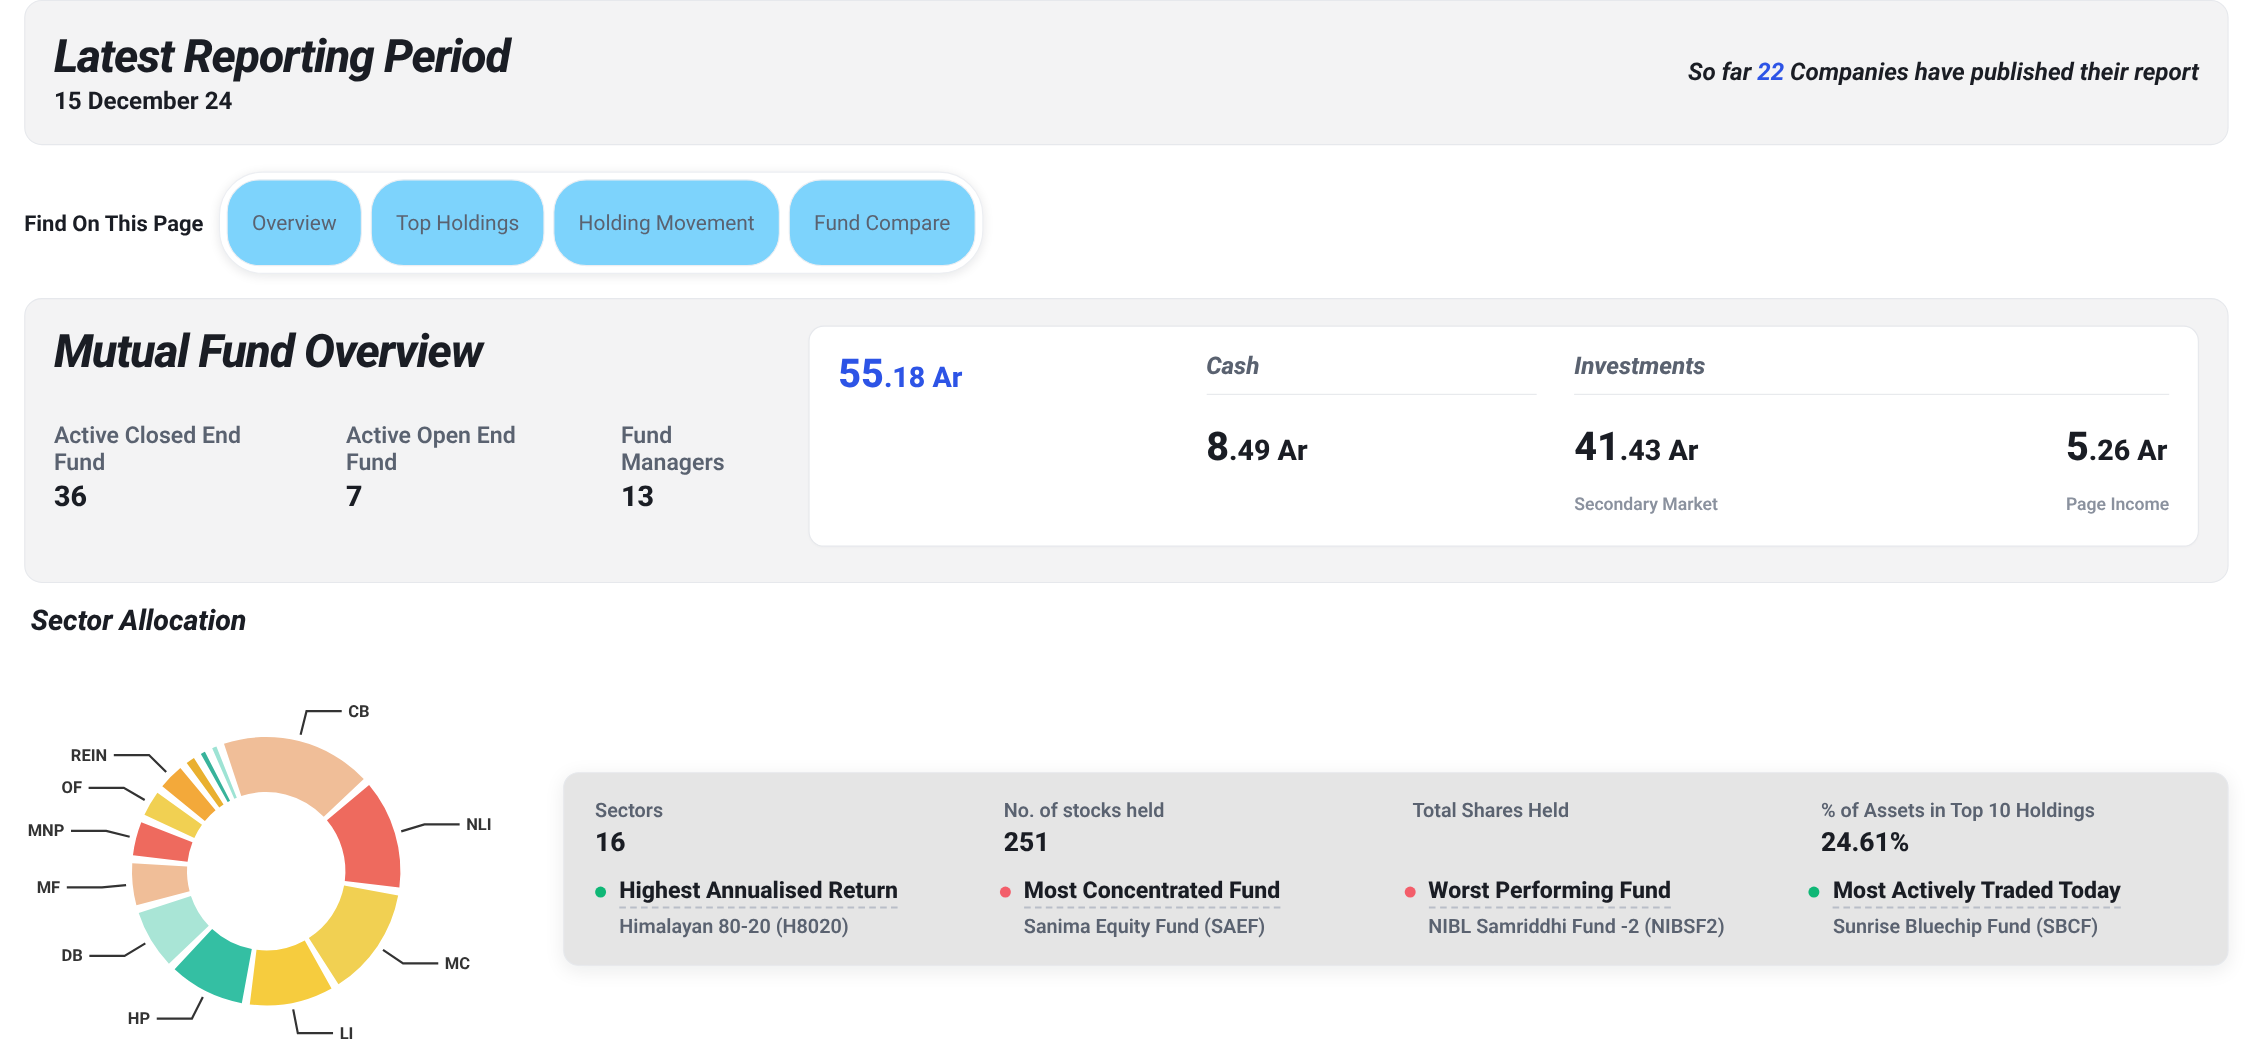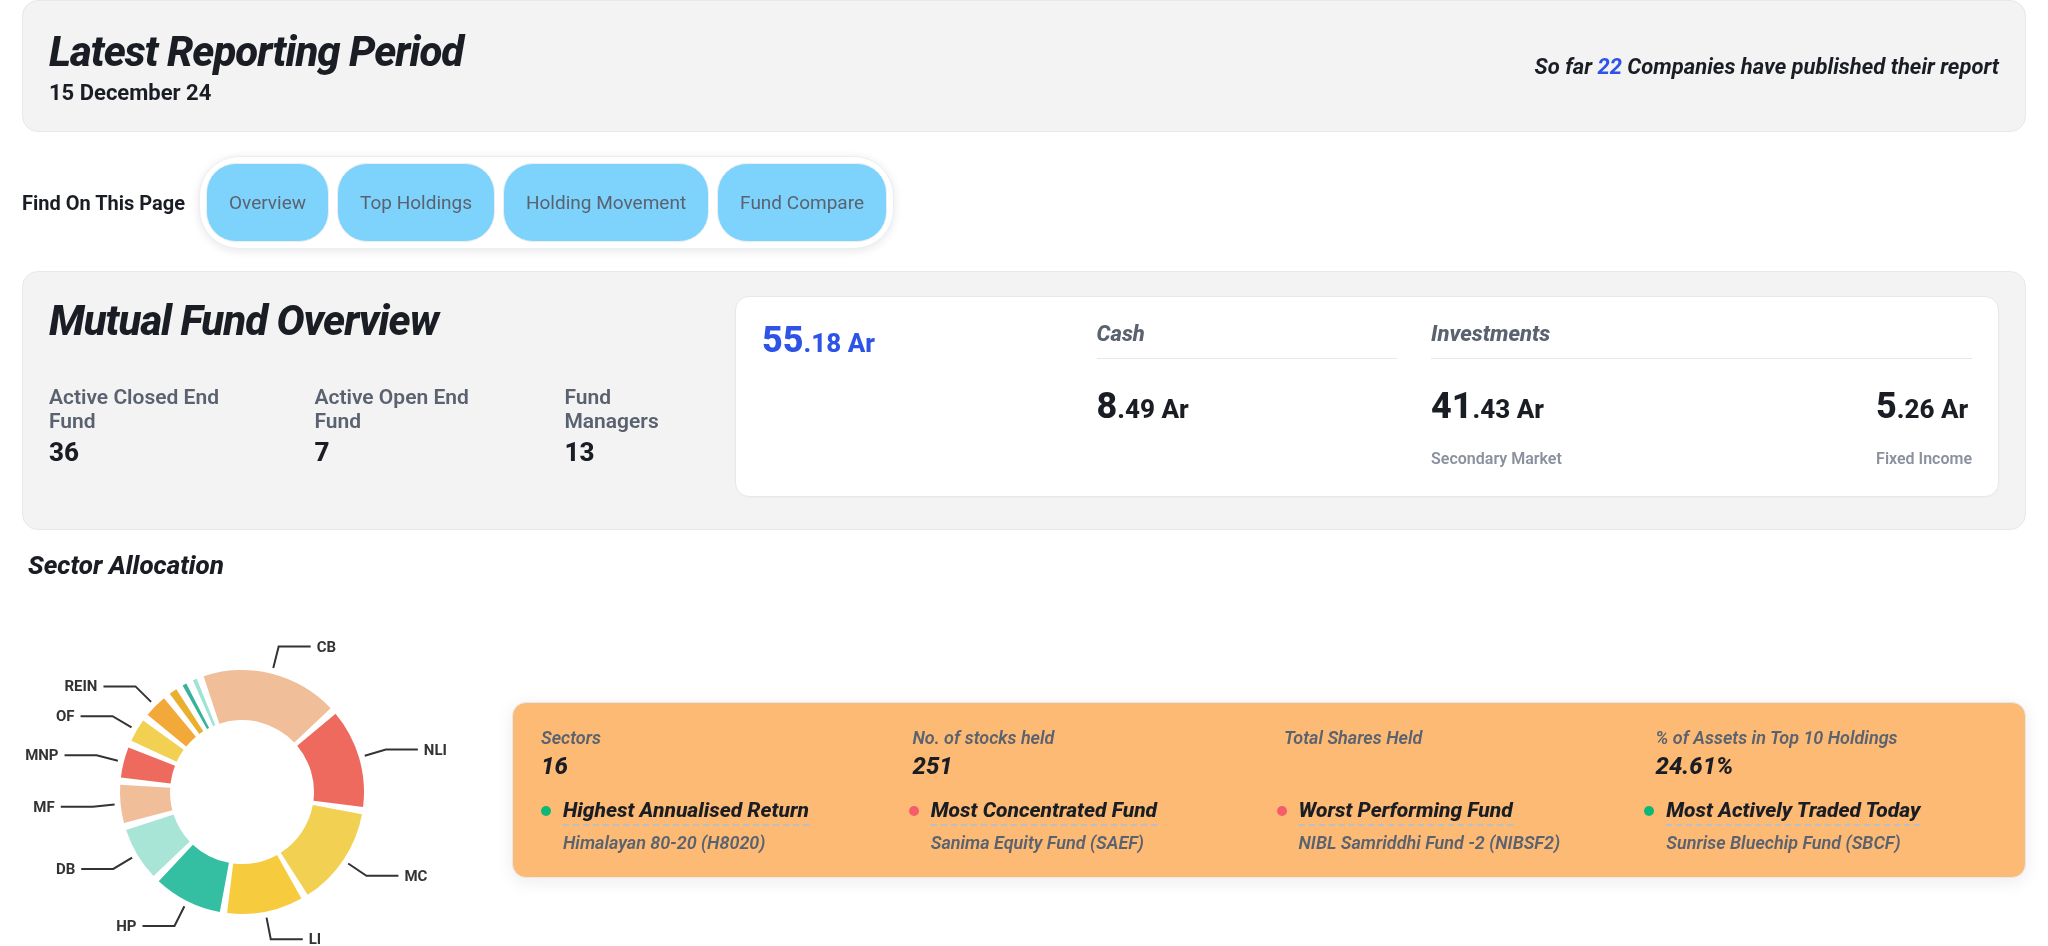--- a/index.html
+++ b/index.html
@@ -101,22 +101,22 @@
   .sector{padding:6px 22px 0 22px;}
   .sector h3{
     font-size:26px;font-weight:800;font-style:italic;margin:0 0 22px 6px;
   }
   .sector-flex{display:flex;gap:60px;align-items:flex-start;}
   .donut-wrap{width:430px;flex:0 0 430px;position:relative;}
   .donut-wrap svg{width:100%;height:auto;display:block;}
 
   .sector-cards{flex:1;margin-top:100px;}
   .scard{
-    background:#fdba74;border:1px solid var(--card-border);border-radius:14px;
-    padding:24px 28px;box-shadow:var(--shadow);font-style:italic;
+    background:#e5e5e5;border:1px solid var(--card-border);border-radius:14px;
+    padding:24px 28px;box-shadow:var(--shadow);
   }
   .scard-row{display:flex;gap:30px;margin-bottom:18px;}
   .scol{flex:1;}
   .scol .slab{font-size:18px;color:var(--muted);font-weight:600;margin-bottom:4px;}
   .scol .sval{font-size:24px;font-weight:800;}
 
   .highlights{display:flex;gap:15px;margin-top:14px;}
   .hl{flex:1;display:flex;gap:12px;align-items:flex-start;}
   .dot{width:10px;height:10px;border-radius:50%;margin-top:8px;flex:0 0 10px;}
   .dot.green{background:var(--green);}
@@ -190,21 +190,21 @@
       </div>
       <div class="metric metric-double">
         <div class="mhead">Investments</div>
         <div class="inv-wrap">
           <div>
             <div class="big"><span>41</span><span class="suffix">.43 Ar</span></div>
             <div class="sublab">Secondary Market</div>
           </div>
           <div style="text-align:left">
             <div class="big"><span>5</span><span class="suffix">.26 Ar</span></div>
-            <div class="sublab">Fixed Income</div>
+            <div class="sublab">Page Income</div>
           </div>
         </div>
       </div>
     </div>
   </div>
 
   <div class="sector">
     <h3>Sector Allocation</h3>
     <div class="sector-flex">
       <div class="donut-wrap">

